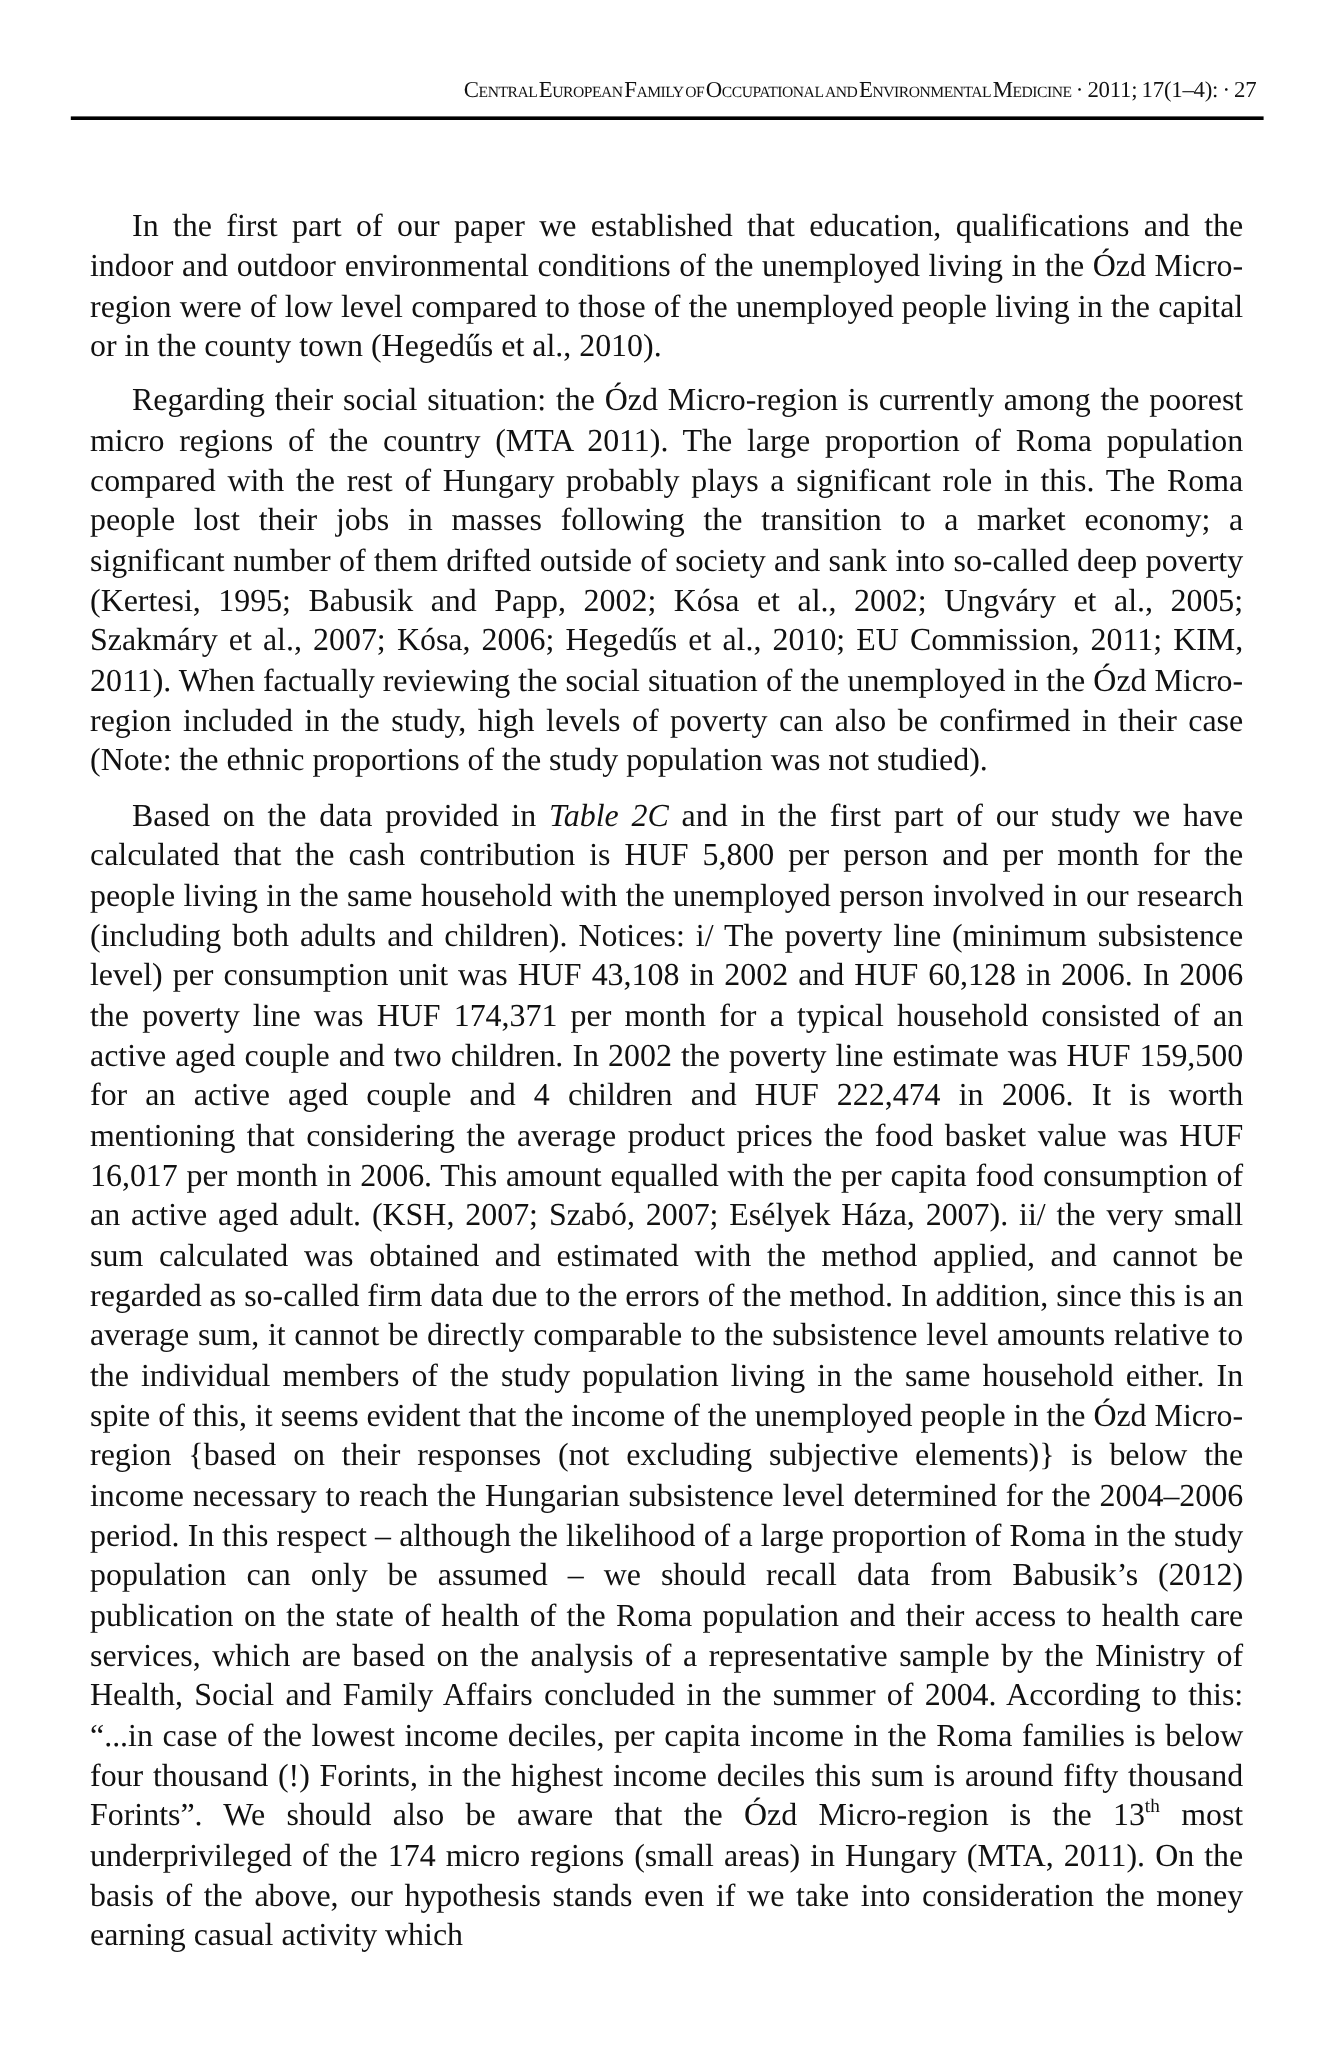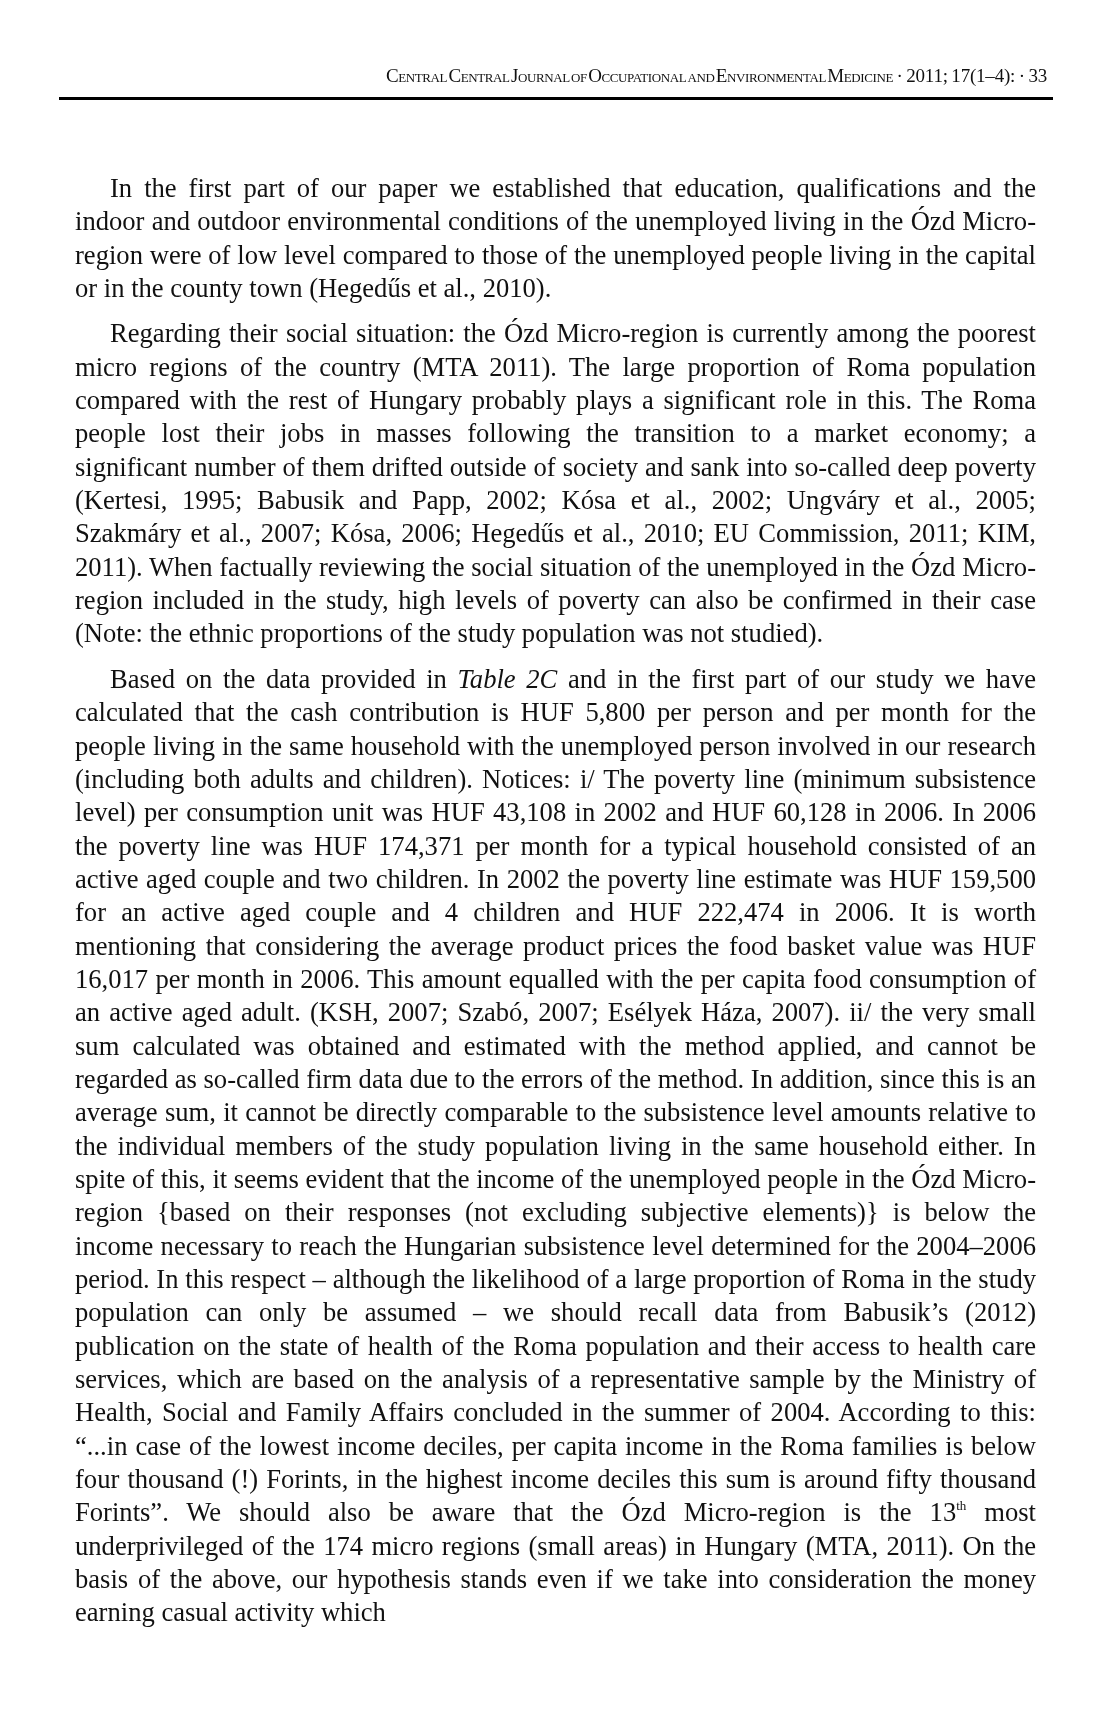--- a/index.html
+++ b/index.html
@@ -50,30 +50,30 @@
     }
     .body-text p {
       margin: 12px;
       text-align: justify;
       text-indent: 35px;
       hyphens: none;
     }
     .body-text em {
     }
     .body-text sup {
-      font-size: 13px;
+      font-size: 16px;
       line-height: 0;
       vertical-align: 11px;
     }
   </style>
 </head>
 <body>
 
 <div class="running-header">
-  <span class="journal">Central Central Journal of Occupational and Environmental Medicine</span><span> · </span><span>2011; 17(1–4): · 33</span>
+  <span class="journal">Central European Family of Occupational and Environmental Medicine</span><span> · </span><span>2011; 17(1–4): · 27</span>
 </div>
 <div class="header-rule"></div>
 
 <div class="body-text">
   <p>In the first part of our paper we established that education, qualifications and the indoor and outdoor environmental conditions of the unemployed living in the Ózd Micro-region were of low level compared to those of the unemployed people living in the capital or in the county town (Hegedűs et al., 2010).</p>
   <p>Regarding their social situation: the Ózd Micro-region is currently among the poorest micro regions of the country (MTA 2011). The large proportion of Roma population compared with the rest of Hungary probably plays a significant role in this. The Roma people lost their jobs in masses following the transition to a market economy; a significant number of them drifted outside of society and sank into so-called deep poverty (Kertesi, 1995; Babusik and Papp, 2002; Kósa et al., 2002; Ungváry et al., 2005; Szakmáry et al., 2007; Kósa, 2006; Hegedűs et al., 2010; EU Commission, 2011; KIM, 2011). When factually reviewing the social situation of the unemployed in the Ózd Micro-region included in the study, high levels of poverty can also be confirmed in their case (Note: the ethnic proportions of the study population was not studied).</p>
   <p><span>Based on the data provided in </span><em>Table 2C</em><span> and in the first part of our study we have calculated that the cash contribution is HUF 5,800 per person and per month for the people living in the same household with the unemployed person involved in our research (including both adults and children). Notices: i/ The poverty line (minimum subsistence level) per consumption unit was HUF 43,108 in 2002 and HUF 60,128 in 2006. In 2006 the poverty line was HUF 174,371 per month for a typical household consisted of an active aged couple and two children. In 2002 the poverty line estimate was HUF 159,500 for an active aged couple and 4 children and HUF 222,474 in 2006. It is worth mentioning that considering the average product prices the food basket value was HUF 16,017 per month in 2006. This amount equalled with the per capita food consumption of an active aged adult. (KSH, 2007; Szabó, 2007; Esélyek Háza, 2007). ii/ the very small sum calculated was obtained and estimated with the method applied, and cannot be regarded as so-called firm data due to the errors of the method. In addition, since this is an average sum, it cannot be directly comparable to the subsistence level amounts relative to the individual members of the study population living in the same household either. In spite of this, it seems evident that the income of the unemployed people in the Ózd Micro-region {based on their responses (not excluding subjective elements)} is below the income necessary to reach the Hungarian subsistence level determined for the 2004–2006 period. In this respect – although the likelihood of a large proportion of Roma in the study population can only be assumed – we should recall data from Babusik’s (2012) publication on the state of health of the Roma population and their access to health care services, which are based on the analysis of a representative sample by the Ministry of Health, Social and Family Affairs concluded in the summer of 2004. According to this: “...in case of the lowest income deciles, per capita income in the Roma families is below four thousand (!) Forints, in the highest income deciles this sum is around fifty thousand Forints”. We should also be aware that the Ózd Micro-region is the 13</span><sup>th</sup><span> most underprivileged of the 174 micro regions (small areas) in Hungary (MTA, 2011). On the basis of the above, our hypothesis stands even if we take into consideration the money earning casual activity which</span></p>
 </div>
 
 </body></html>

